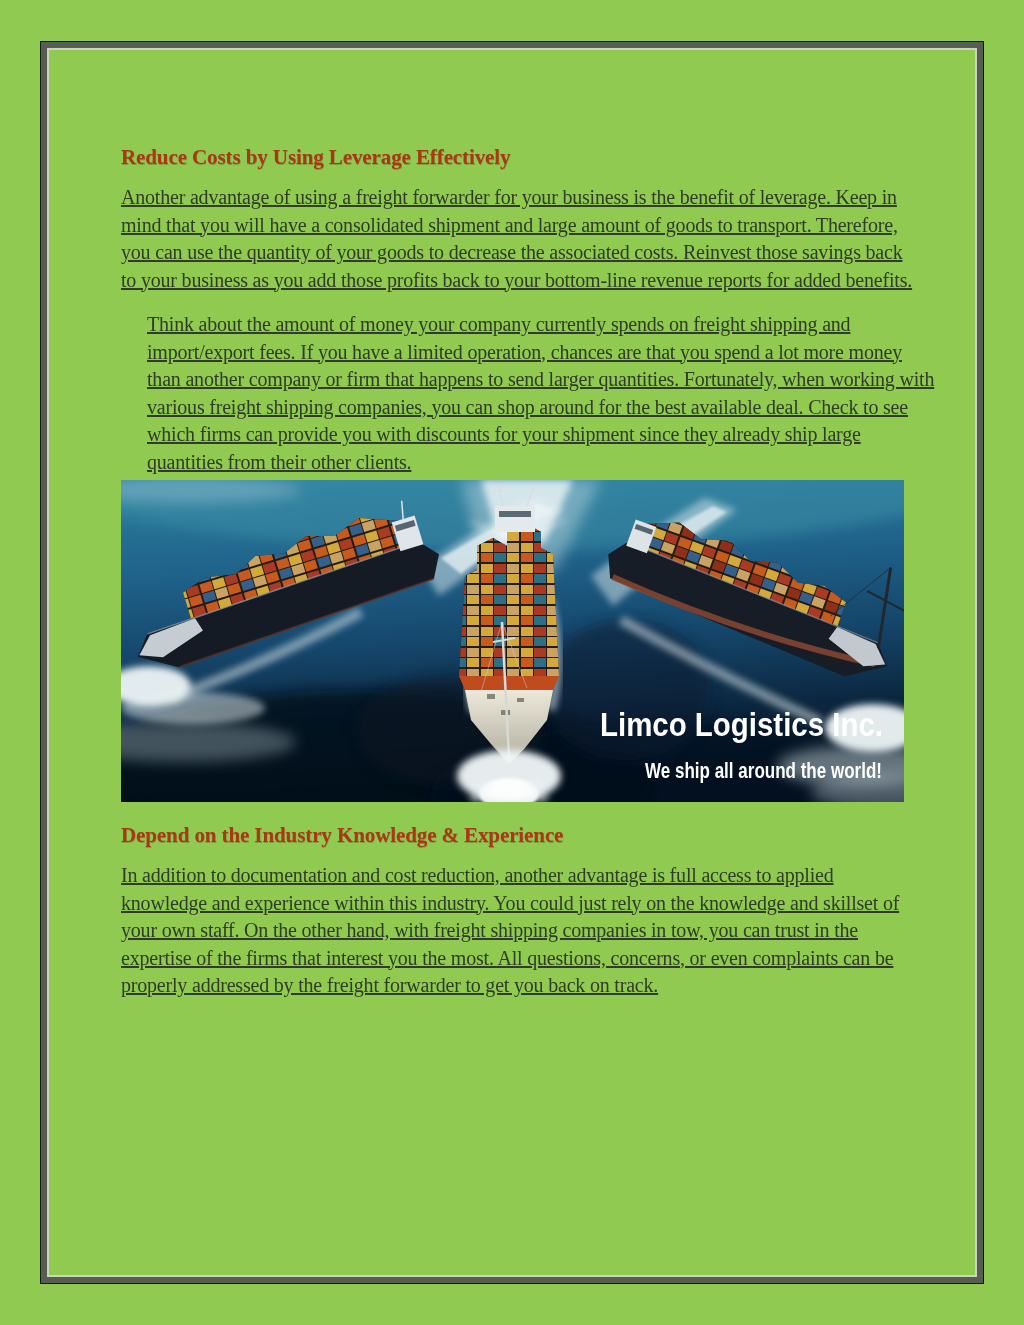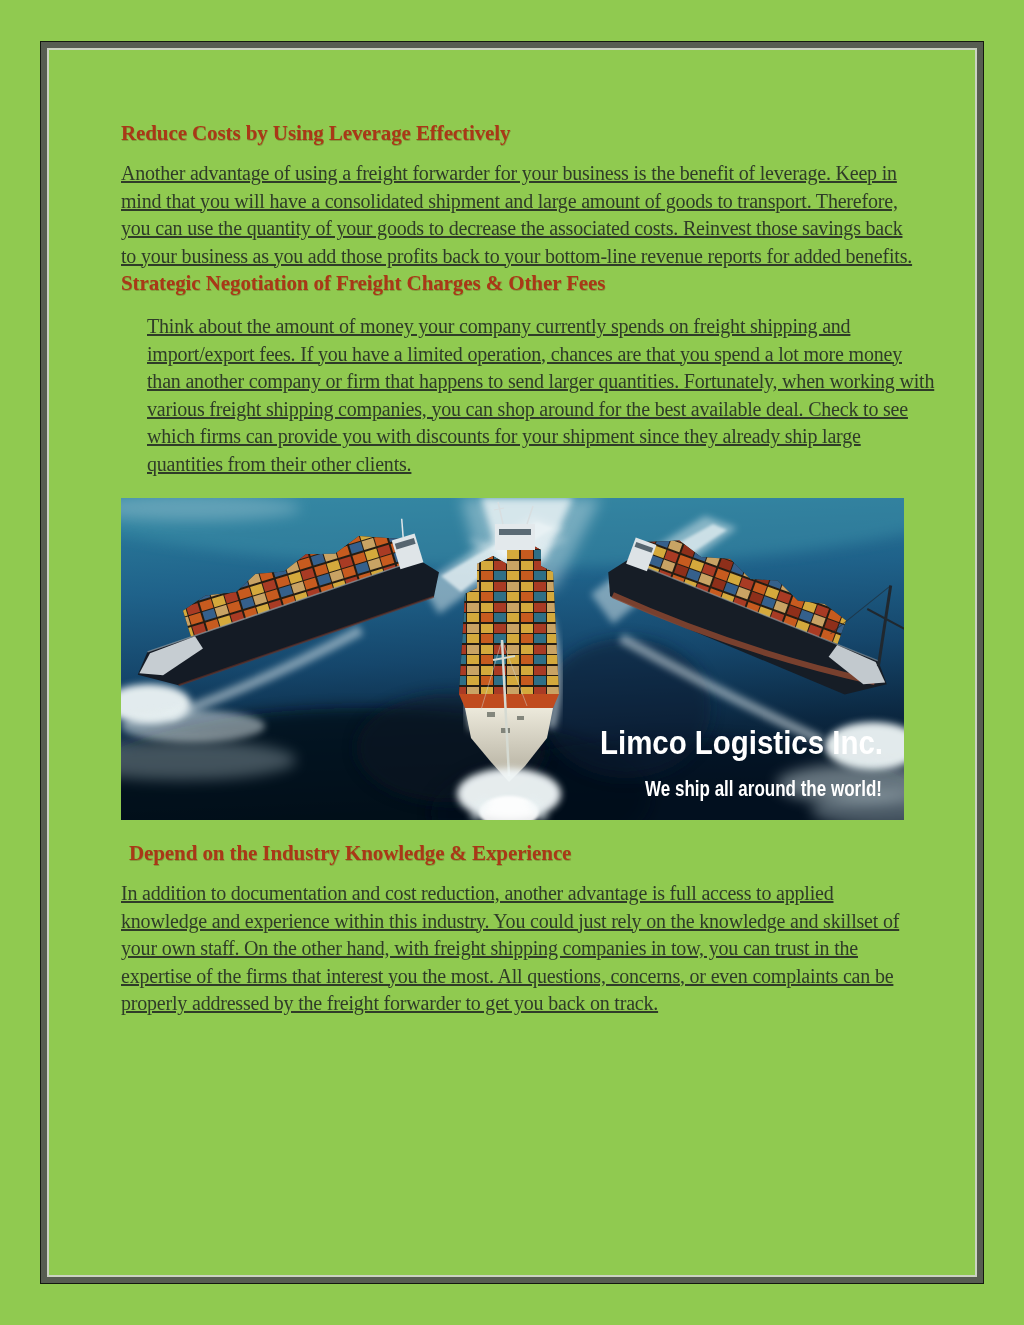--- a/index.html
+++ b/index.html
@@ -12,54 +12,53 @@
     position:absolute;left:40px;top:41px;width:944px;height:1243px;
     box-sizing:border-box;border:1px solid #14190f;
   }
   .frame-mid{
     width:100%;height:100%;box-sizing:border-box;border:6px solid #575d51;
   }
   .frame-inner{
     width:100%;height:100%;box-sizing:border-box;border:2px solid #ccd3c2;
   }
   .content{
-    padding:70px 0 0 72px;width:795px;
+    padding:94px 0 0 72px;width:795px;
   }
   h2.sec{
     font:bold 21px/26px "Liberation Serif",serif;
     color:var(--heading,#a93817);
     margin:0;letter-spacing:-0.1px;
     text-shadow:0.5px 0.8px 0 rgba(80,25,0,0.25);
   }
   p.body{
     font:20px/27.5px "Liberation Serif",serif;
     color:var(--body,#2f3c28);
     margin:14px 0 0 0;width:792px;letter-spacing:-0.2px;text-decoration:underline;
   }
   .gap-lg{margin-top:57px;}
   p.p2{margin-top:17px;margin-left:26px;}
   .photo{
-    margin-top:20px;width:783px;height:322px;position:relative;
+    margin-top:4px;width:783px;height:322px;position:relative;
     line-height:0;
   }
-  h2.sec.after-photo{margin-top:20px;margin-left:8px;}
+  h2.sec.after-photo{margin-top:20px;}
 </style>
 </head>
 <body>
 
 <div class="page">
   <div class="frame">
     <div class="frame-mid">
       <div class="frame-inner">
         <div class="content">
 
           <h2 class="sec">Reduce Costs by Using Leverage Effectively</h2>
           <p class="body">Another advantage of using a freight forwarder for your business is the benefit of leverage. Keep in mind that you will have a consolidated shipment and large amount of goods to transport. Therefore, you can use the quantity of your goods to decrease the associated costs. Reinvest those savings back to your business as you add those profits back to your bottom-line revenue reports for added benefits.</p>
 
-          <h2 class="sec gap-lg">Strategic Negotiation of Freight Charges &amp; Other Fees</h2>
           <p class="body p2">Think about the amount of money your company currently spends on freight shipping and import/export fees. If you have a limited operation, chances are that you spend a lot more money than another company or firm that happens to send larger quantities. Fortunately, when working with various freight shipping companies, you can shop around for the best available deal. Check to see which firms can provide you with discounts for your shipment since they already ship large quantities from their other clients.</p>
 
           <div class="photo">
             <svg width="783" height="322" viewBox="0 0 783 322">
               <defs>
                 <linearGradient id="sea" x1="0" y1="0" x2="0.12" y2="1">
                   <stop offset="0" stop-color="#2d7f9e"></stop>
                   <stop offset="0.3" stop-color="#1f628a"></stop>
                   <stop offset="0.55" stop-color="#15466b"></stop>
                   <stop offset="0.78" stop-color="#0b2740"></stop>

